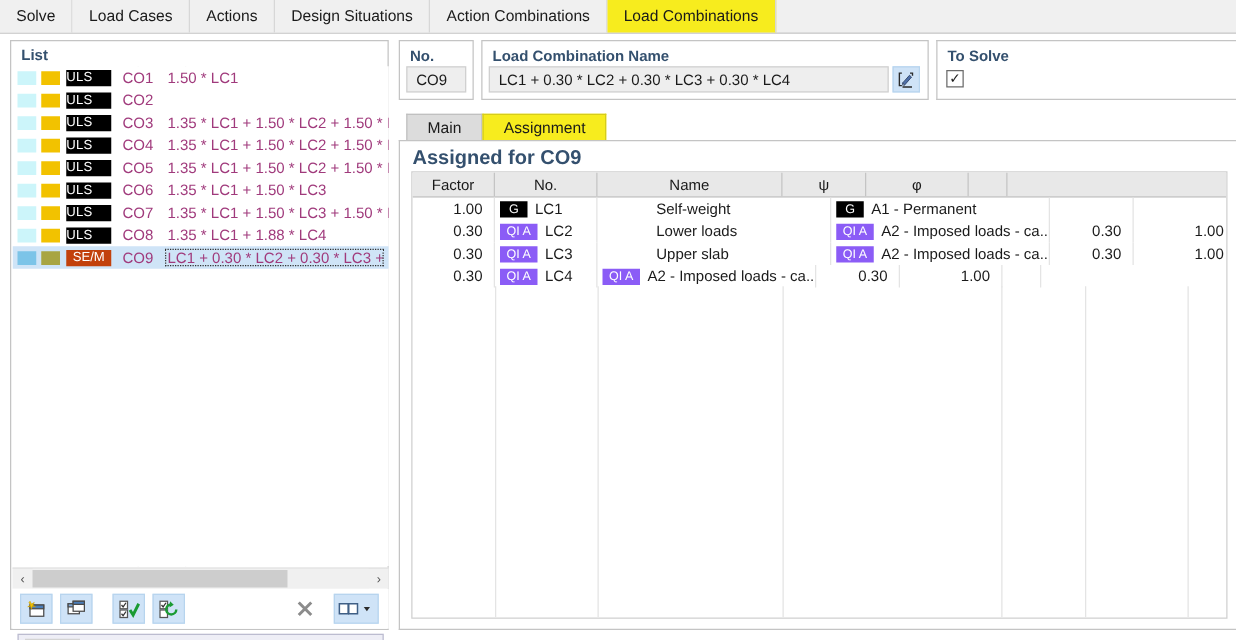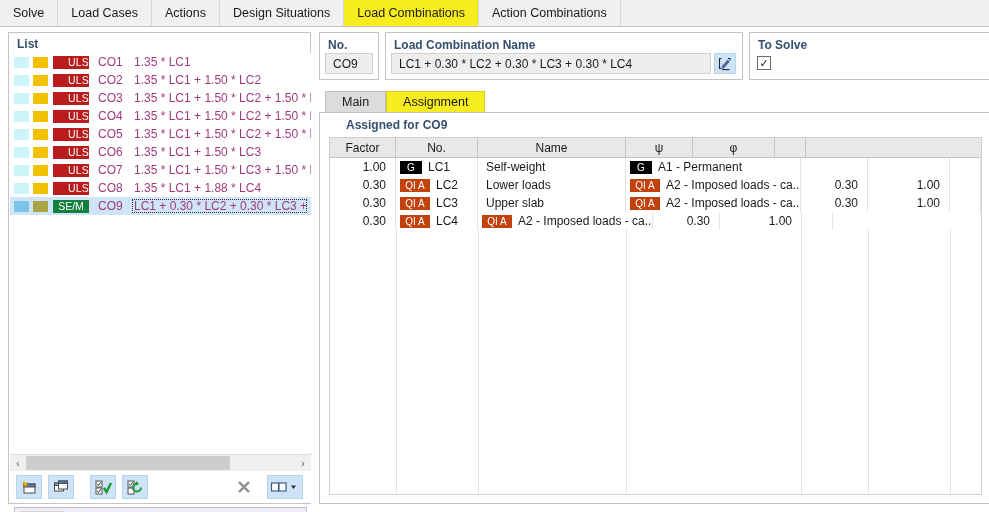--- a/index.html
+++ b/index.html
@@ -85,33 +85,33 @@
   .sw {
     width: 15px; height: 11px;
     margin-left: 4px;
     flex: none;
     border: none;
   }
   .badge-uls {
     width: 36px;
     height: 13px;
     margin-left: 5px;
-    background: #b91c1c;
+    background: #000000;
     color: #ffffff;
     font-size: 10.5px;
     line-height: 13px;
-    text-align: right;
+    text-align: left;
     letter-spacing: .2px;
     flex: none;
   }
   .badge-sem {
     width: 36px;
     height: 13px;
     margin-left: 5px;
-    background: #15803d;
+    background: #c2410c;
     color: #ffffff;
     font-size: 10.5px;
     line-height: 13px;
     text-align: center;
     flex: none;
   }
   .co-no {
     width: 34px;
     margin-left: 9px;
     color: #a03a7c;
@@ -322,22 +322,22 @@
     left: 319px; top: 112px;
     width: 670px;
     height: 392px;
     background: #ffffff;
     border: 1px solid #c4c4c4;
     border-right: none;
     box-sizing: border-box;
   }
   .assign-title {
     position: absolute;
-    left: 26px; top: 5px;
-    font-size: 12px;
+    left: 10px; top: 5px;
+    font-size: 16px;
     font-weight: bold;
     color: #34506e;
   }
   .grid {
     position: absolute;
     left: 9px; top: 24px;
     width: 653px;
     height: 358px;
     background: #ffffff;
     border: 1px solid #d0d0d0;
@@ -369,21 +369,21 @@
     align-items: center;
     font-size: 12px;
     color: #1a1a1a;
     border-right: 1px solid #e4e4e4;
     box-sizing: border-box;
     flex: none;
     overflow: hidden;
     white-space: nowrap;
   }
   .gc.num { justify-content: flex-end; padding-right: 9px; }
-  .gc.txt { justify-content: flex-start; padding-left: 8px; }
+  .gc.txt { justify-content: flex-start; padding-left: 8px; margin-left: 39px; }
   .gc.act { justify-content: flex-start; padding-left: 4px; }
 
   .c-factor { width: 66px; }
   .c-no     { width: 82px; }
   .c-name   { width: 148px; }
   .c-action { width: 175px; }
   .c-psi    { width: 67px; }
   .c-phi    { width: 82px; }
   .c-tail   { width: 31px; border-right: none; }
 
@@ -391,21 +391,21 @@
     height: 13px;
     line-height: 13px;
     font-size: 10px;
     color: #ffffff;
     text-align: center;
     flex: none;
     padding: 0 3px;
     box-sizing: border-box;
   }
   .tag-g  { background: #000000; min-width: 22px; }
-  .tag-qa { background: #c2410c; min-width: 30px; }
+  .tag-qa { background: #8b5cf6; min-width: 30px; }
   .tag-lbl { margin-left: 6px; }
 
   
   .grid-filler {
     position: absolute;
     left: 0; top: 91px;
     width: 100%;
     height: 265px;
     pointer-events: none;
   }
@@ -429,50 +429,49 @@
     </div>
   <div class="tab">
       <span>Load Cases</span>
     </div>
   <div class="tab">
       <span>Actions</span>
     </div>
   <div class="tab">
       <span>Design Situations</span>
     </div>
+  <div class="tab">
+      <span>Action Combinations</span>
+    </div>
   <div class="tab active">
       <span>Load Combinations</span>
-    </div>
-  <div class="tab">
-      <span>Action Combinations</span>
     </div>
 </div>
 
 <div class="left-panel">
   <div class="panel-label">List</div>
 
   <div class="col-divider" style="left:101px;"></div>
   <div class="col-divider" style="left:139px;"></div>
 
   <div class="list-area">
 
     <div class="list-row">
       <div class="sw" style="background:#ccf5fa"></div>
       <div class="sw" style="background:#f2c200"></div>
       <div class="badge-uls">ULS</div>
       <div class="co-no">CO1</div>
-      <div class="co-formula">1.35 * LC1</div>
+      <div class="co-formula">1.50 * LC1</div>
     </div>
 
     <div class="list-row">
       <div class="sw" style="background:#ccf5fa"></div>
       <div class="sw" style="background:#f2c200"></div>
       <div class="badge-uls">ULS</div>
       <div class="co-no">CO2</div>
-      <div class="co-formula">1.35 * LC1 + 1.50 * LC2</div>
     </div>
 
     <div class="list-row">
       <div class="sw" style="background:#ccf5fa"></div>
       <div class="sw" style="background:#f2c200"></div>
       <div class="badge-uls">ULS</div>
       <div class="co-no">CO3</div>
       <div class="co-formula">1.35 * LC1 + 1.50 * LC2 + 1.50 * LC3</div>
     </div>
 

